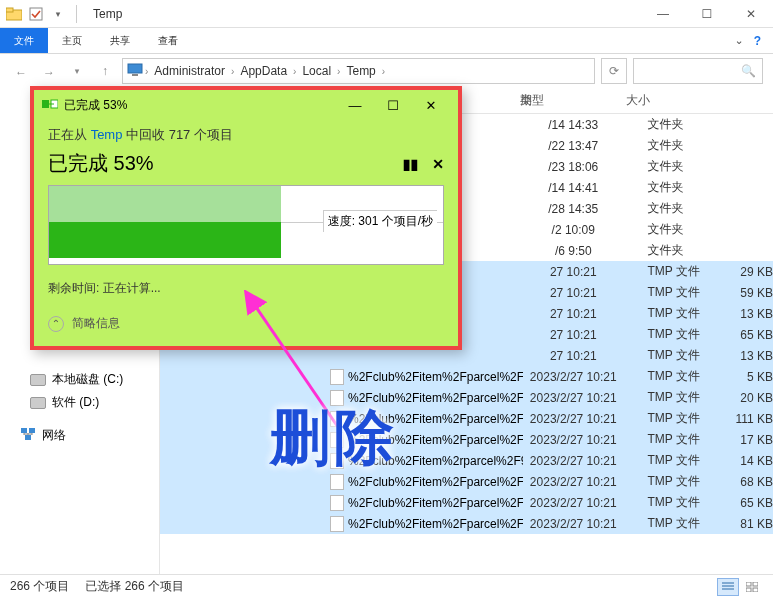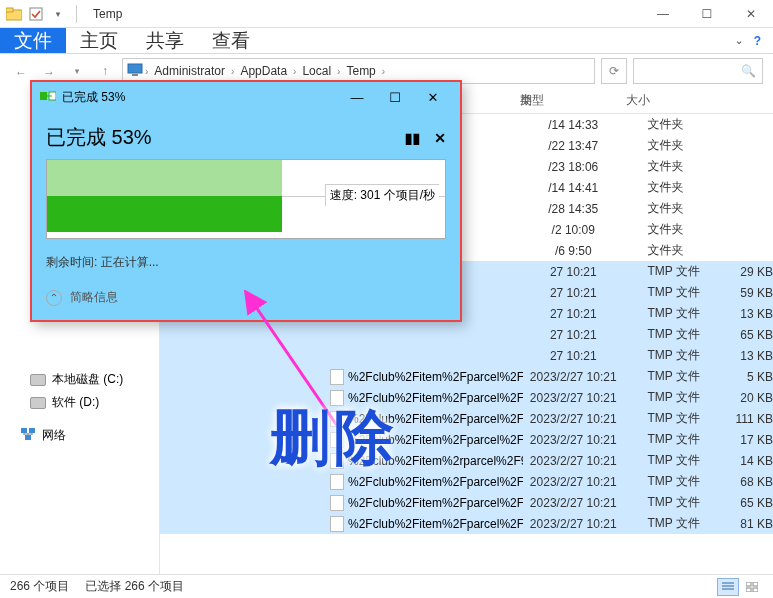--- a/index.html
+++ b/index.html
@@ -9,21 +9,21 @@
   .titlebar { height: 28px; background: #fff; display: flex; align-items: center; border-bottom: 1px solid #e0e0e0; }
   .titlebar .qat { display: flex; align-items: center; gap: 6px; padding: 0 6px; }
   .titlebar .qat .ic { width: 16px; height: 16px; display: flex; align-items: center; justify-content: center; }
   .titlebar .sep { width: 1px; height: 18px; background: #ccc; margin: 0 4px; }
   .titlebar .title { padding-left: 6px; color: #333; }
   .titlebar .winctl { margin-left: auto; display: flex; }
   .titlebar .winctl div { width: 44px; height: 28px; display: flex; align-items: center; justify-content: center; color: #555; }
 
   
   .ribbon { height: 26px; background: #fff; display: flex; align-items: stretch; border-bottom: 1px solid #d9d9d9; }
-  .ribbon .tab { padding: 0 14px; display: flex; align-items: center; font-size: 19px; color: #333; }
+  .ribbon .tab { padding: 0 14px; display: flex; align-items: center; font-size: 10px; color: #333; }
   .ribbon .tab.active { background: #1a73e8; color: #fff; }
   .ribbon .right { margin-left: auto; display: flex; align-items: center; gap: 10px; padding-right: 12px; color: #555; }
 
   
   .navrow { height: 34px; display: flex; align-items: center; padding: 4px 10px; gap: 6px; }
   .navbtn { width: 22px; height: 22px; display: flex; align-items: center; justify-content: center; color: #888; }
   .breadcrumb { flex: 1; height: 26px; border: 1px solid #ccc; display: flex; align-items: center; padding: 0 4px; gap: 2px; }
   .breadcrumb .crumb { padding: 0 4px; color: #333; }
   .breadcrumb .sep { color: #888; font-size: 10px; }
   .searchbox { width: 130px; height: 26px; border: 1px solid #ccc; display: flex; align-items: center; padding: 0 6px; color: #888; justify-content: flex-end; }
@@ -48,21 +48,21 @@
   .row .fsize { width: 58px; text-align: right; color: #333; }
   .ic-file { width: 14px; height: 16px; background: #fff; border: 1px solid #bbb; display: inline-block; flex-shrink: 0; }
 
   
   .status { position: absolute; bottom: 0; left: 0; right: 0; height: 24px; border-top: 1px solid #e0e0e0; display: flex; align-items: center; padding: 0 10px; font-size: 12px; color: #333; gap: 16px; background:#fff; }
   .status .viewbtns { margin-left: auto; display: flex; gap: 2px; }
   .status .vb { width: 22px; height: 18px; border: 1px solid transparent; display:flex; align-items:center; justify-content:center; }
   .status .vb.active { border-color: #8ab4e8; background: #d6e9fc; }
 
   
-  .dialog { position: absolute; left: 30px; top: 80px; width: 432px; background: #7dd3fc; border: 2px solid #ef4444; box-shadow: 4px 4px 12px rgba(0,0,0,0.25); }
+  .dialog { position: absolute; left: 30px; top: 86px; width: 432px; background: #bef264; border: 4px solid #ef4444; box-shadow: 4px 4px 12px rgba(0,0,0,0.25); }
   .dlg-title { height: 30px; display: flex; align-items: center; padding: 0 8px; font-size: 12px; }
   .dlg-title .t { flex: 1; }
   .dlg-title .wb { width: 38px; text-align: center; font-size: 13px; }
   .dlg-body { padding: 6px 14px 14px 14px; }
   .dlg-body .line1 { font-size: 13px; color: #333; }
   .dlg-body .line1 .link { color: #0066cc; }
   .dlg-body .big { font-size: 20px; margin: 6px 0 8px 0; display: flex; align-items: center; }
   .dlg-body .big .ctl { margin-left: auto; display: flex; gap: 14px; font-size: 14px; font-weight: bold; }
   .chart { height: 80px; border: 1px solid #aaa; position: relative; background: #fff; overflow: hidden; }
   .chart .top { position: absolute; left: 0; top: 0; height: 36px; width: 59%; background: #a6e09a; }
@@ -351,20 +351,23 @@
           <rect x="9" y="2" width="7" height="8" fill="#fff" stroke="#2bb517"></rect>
           <path d="M7 6 H12" stroke="#2bb517"></path>
         </svg>
     </span>
     <span class="t" style="padding-left:6px">已完成 53%</span>
     <div class="wb">—</div>
     <div class="wb">☐</div>
     <div class="wb">✕</div>
   </div>
   <div class="dlg-body">
+    <div class="line1">
+      <span>正在从 </span><span class="link">Temp</span><span> 中回收 717 个项目</span>
+    </div>
     <div class="big">
       <span>已完成 53%</span>
       <div class="ctl">
         <span>▮▮</span>
         <span>✕</span>
       </div>
     </div>
     <div class="chart">
       <div class="hline"></div>
       <div class="top"></div>

